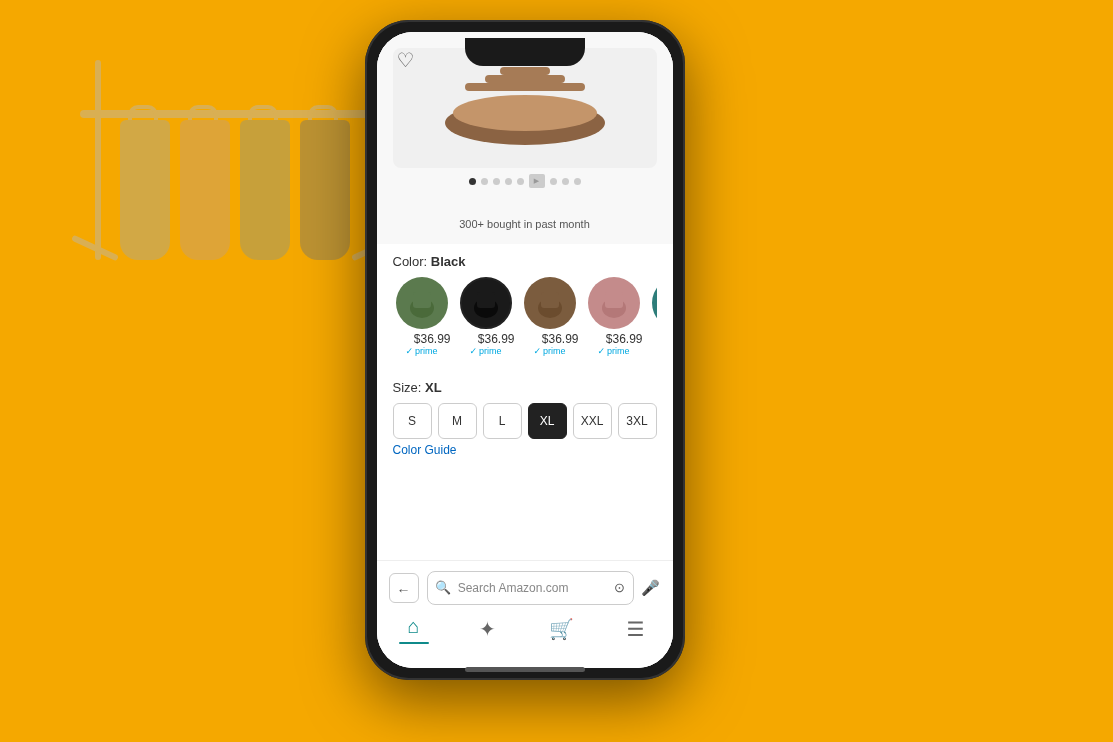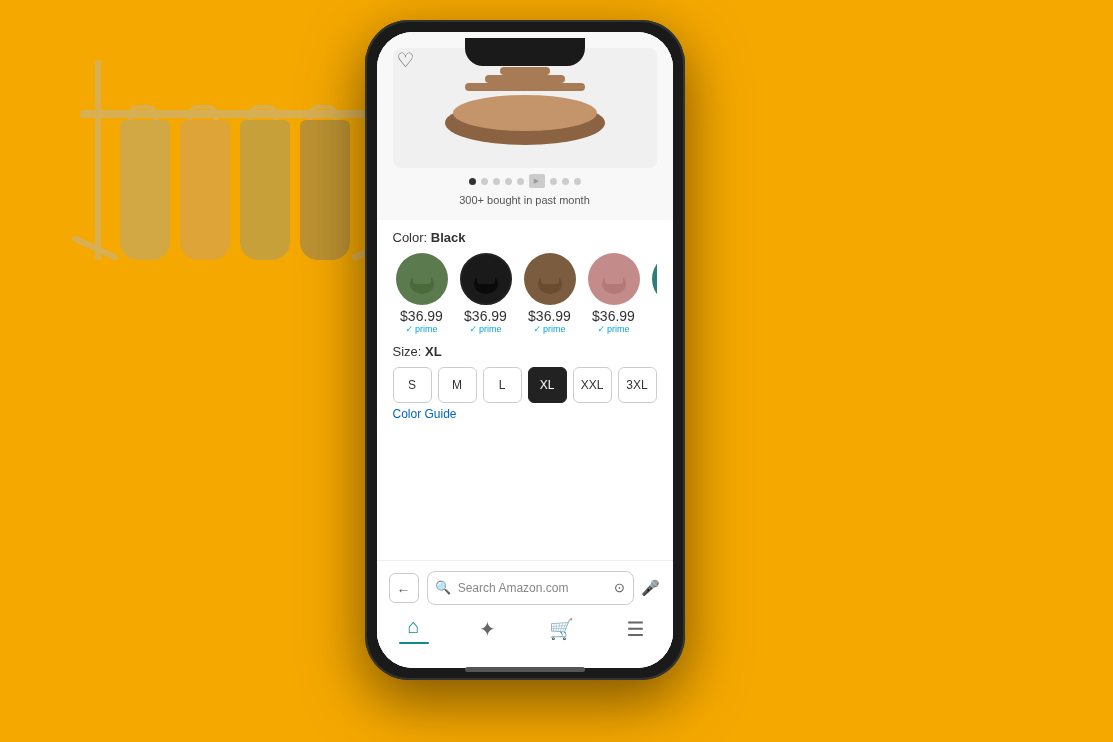--- a/index.html
+++ b/index.html
@@ -123,31 +123,32 @@
       justify-content: center;
       font-size: 7px;
       color: #999;
     }
 
     .bought-badge {
       text-align: center;
       font-size: 11px;
       color: #555;
       padding-bottom: 6px;
+      margin-top: 24px;
     }
 
     
     .product-details {
       padding: 10px 16px;
       flex: 1;
       overflow: hidden;
     }
 
     .color-section {
-      margin-bottom: 10px;
+      margin-bottom: 24px;
     }
 
     .section-label {
       font-size: 13px;
       color: #333;
       margin-bottom: 8px;
     }
 
     .section-label strong {
       font-weight: 700;
@@ -182,22 +183,23 @@
       border: 2.5px solid #222;
     }
 
     .swatch-green { background: #5B7A4E; }
     .swatch-black { background: #1a1a1a; }
     .swatch-brown { background: #7B5C3E; }
     .swatch-pink { background: #C48B8B; }
     .swatch-teal { background: #2E7D7A; }
 
     .swatch-price {
-      font-size: 14px;
+      font-size: 12px;
       color: #333;
+      text-align: right;
     }
 
     .prime-badge {
       font-size: 9px;
       color: #00A8E0;
       display: flex;
       align-items: center;
       gap: 2px;
       justify-content: center;
     }

